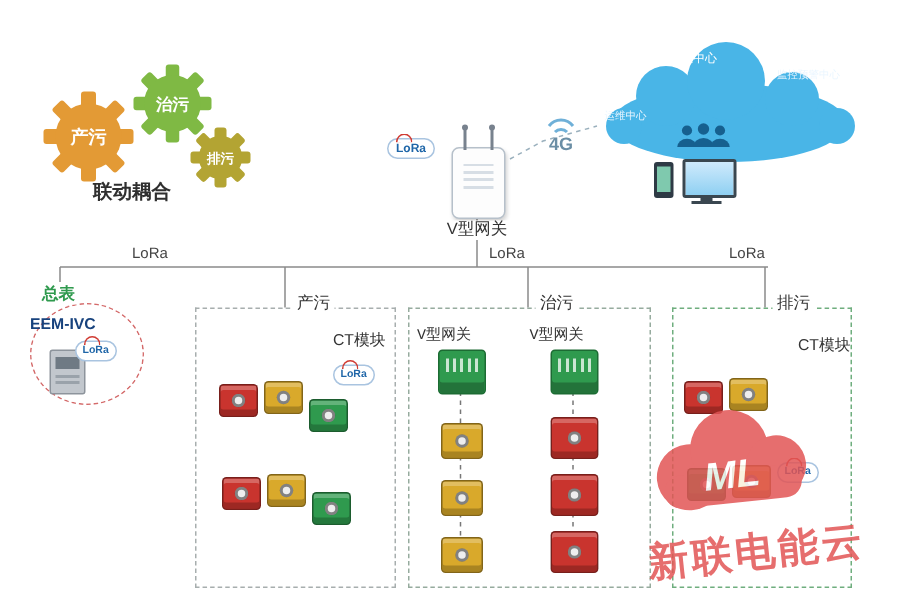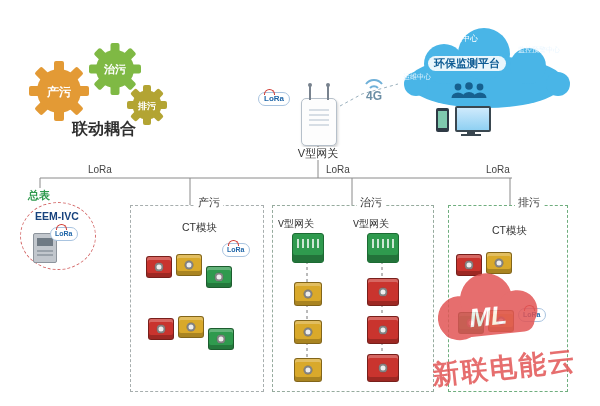--- a/index.html
+++ b/index.html
@@ -50,51 +50,51 @@
   .gw .ant::before{content:"";position:absolute;top:-3px;left:-1px;width:4px;height:4px;border-radius:50%;background:#78828e;}
   .gw .slots{position:absolute;left:7px;top:10px;right:7px;height:18px;
       background:repeating-linear-gradient(180deg,#d7dee5 0 2px,transparent 2px 5px);}
   .gw-label{position:absolute;left:288px;top:147px;width:60px;text-align:center;font-size:11px;color:#333;
       background:#fff;z-index:6;line-height:13px;}
 
   
   .meter-ellipse{position:absolute;left:20px;top:202px;width:74px;height:66px;border:1.5px dashed #d46a6a;
       border-radius:50%;z-index:2;}
   .meter-zone-label{position:absolute;left:26px;top:188px;font-size:11px;font-weight:700;color:var(--c-green,#2f9a4e);z-index:6;background:#fff;padding:0 2px;}
-  .meter-model{position:absolute;left:20px;top:210px;width:74px;text-align:center;font-size:10.5px;font-weight:700;color:#17427d;z-index:5;}
+  .meter-model{position:absolute;left:20px;top:210px;width:74px;font-size:10.5px;font-weight:700;color:#17427d;z-index:5;}
   .meter-dev{position:absolute;left:33px;top:233px;width:22px;height:28px;background:#c2c7cd;
       border:1px solid #8d949c;border-radius:2px;z-index:4;}
   .meter-dev::before{content:"";position:absolute;left:3px;top:4px;right:3px;height:8px;background:#6f7a84;}
   .meter-dev::after{content:"";position:absolute;left:3px;top:16px;right:3px;height:8px;
       background:repeating-linear-gradient(180deg,#9aa2aa 0 2px,transparent 2px 4px);}
 
   
-  .gear-caption{position:absolute;left:50px;top:119px;width:86px;text-align:right;
-      font-size:16px;font-weight:700;color:#2f2f2f;z-index:5;}
+  .gear-caption{position:absolute;left:62px;top:119px;width:86px;text-align:left;
+      font-size:13px;font-weight:700;color:#2f2f2f;z-index:5;}
 
   
   .bus-label{position:absolute;font-size:10px;color:#444;z-index:6;background:#fff;padding:0 2px;line-height:12px;}
 
   
   .cloud-label-top{position:absolute;left:446px;top:33px;font-size:8px;color:#fff;z-index:6;}
   .cloud-title{position:absolute;left:428px;top:56px;font-size:11px;font-weight:700;color:#0e5c94;
       background:rgba(255,255,255,.88);border-radius:8px;padding:1px 6px;z-index:6;line-height:13px;}
   .cloud-label-left{position:absolute;left:403px;top:72px;font-size:7px;color:#eaf6ff;z-index:6;}
   .cloud-label-right{position:absolute;left:518px;top:45px;font-size:7px;color:#eaf6ff;z-index:6;}
 
   
   .phone{position:absolute;left:436px;top:108px;width:13px;height:24px;background:#2e3a45;border-radius:2px;z-index:6;}
   .phone::after{content:"";position:absolute;left:2px;top:3px;right:2px;bottom:4px;background:#7fc9ae;}
   .monitor{position:absolute;left:455px;top:106px;width:32px;height:22px;border:2px solid #3a4750;
       background:linear-gradient(#cfeafc,#8fd0f2);border-radius:2px;z-index:6;}
   .monitor-stand{position:absolute;left:467px;top:130px;width:8px;height:4px;background:#3a4750;z-index:6;}
   .monitor-base{position:absolute;left:461px;top:134px;width:20px;height:2px;background:#3a4750;z-index:6;}
 
   
-  .ct-label{position:absolute;font-size:10.5px;color:#333;z-index:6;line-height:12px;}
+  .ct-label{position:absolute;font-size:10.5px;color:#333;z-index:6;line-height:12px;margin-left:40px;}
 
   
   .wm{position:absolute;right:8px;bottom:0px;width:182px;height:140px;z-index:30;opacity:.85;
       transform:rotate(-6deg);pointer-events:none;}
   .wm-text{position:absolute;left:0;top:84px;width:182px;text-align:center;font-size:27px;font-weight:800;
       color:var(--c-watermark,#e25555);letter-spacing:2px;}
 </style>
 </head>
 <body>
 
@@ -187,21 +187,20 @@
     <g fill="var(--c-cloud,#49b5e7)">
       <ellipse cx="90" cy="58" rx="78" ry="26"></ellipse>
       <circle cx="48" cy="40" r="20"></circle>
       <circle cx="88" cy="30" r="26"></circle>
       <circle cx="132" cy="42" r="18"></circle>
       <circle cx="20" cy="60" r="12"></circle>
       <circle cx="162" cy="60" r="12"></circle>
     </g>
   </svg>
   <div class="cloud-label-top">运维中心</div>
-  <div class="cloud-title">环保监测平台</div>
   <div class="cloud-label-left">运维中心</div>
   <div class="cloud-label-right">监控预警中心</div>
   <svg class="abs" style="left:448px;top:82px;z-index:6;" width="42" height="18">
     <g fill="#16608f">
       <circle cx="10" cy="5" r="3.4"></circle>
         <path d="M3.5 16 a6.5 5.5 0 0 1 13 0 z"></path>
       <circle cx="21" cy="4" r="3.8"></circle>
         <path d="M14 16 a7 6 0 0 1 14 0 z"></path>
       <circle cx="32" cy="5" r="3.4"></circle>
         <path d="M25.5 16 a6.5 5.5 0 0 1 13 0 z"></path>

